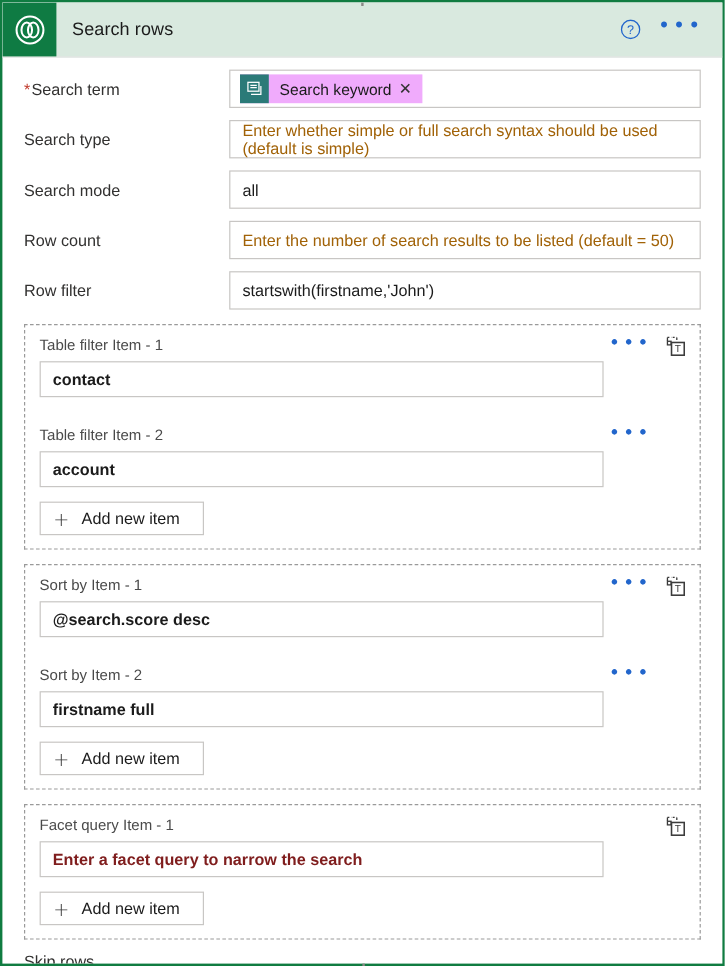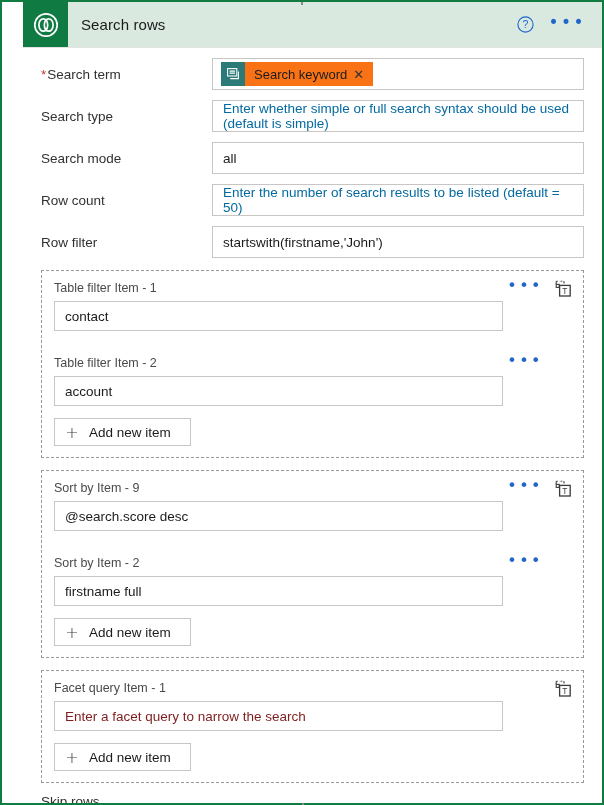--- a/index.html
+++ b/index.html
@@ -13,21 +13,20 @@
   }
 
   #card {
     position: relative;
     width: 604px;
     height: 805px;
     box-sizing: border-box;
     background: #ffffff;
     border: 2px solid #107c41;
     overflow: hidden;
-    padding-left: 21px;
   }
 
   
   .header {
     height: 45px;
     background: #d9e9df;
     display: flex;
     align-items: center;
     border-bottom: 1px solid #e4e4e4;
   }
@@ -104,37 +103,37 @@
     border: 1px solid #c8c6c4;
     background: #ffffff;
     height: 28px;
     display: flex;
     align-items: center;
     padding: 0 10px;
     font-size: 13.5px;
     color: #1b1b1b;
     box-sizing: border-box;
   }
-  .textbox.ph { color: #0369a1; }
+  .textbox.ph { color: #a16207; }
   .textbox.tall { height: 32px; }
 
   
   .chipbox {
     border: 1px solid #c8c6c4;
     background: #ffffff;
     height: 32px;
     display: flex;
     align-items: center;
     padding: 0 4px;
     box-sizing: border-box;
   }
   .chip {
     display: flex;
     align-items: center;
-    background: #f97316;
+    background: #f0abfc;
     height: 24px;
     margin-left: 4px;
   }
   .chip-icon {
     width: 24px;
     height: 24px;
     background: #2b7a78;
     display: flex;
     align-items: center;
     justify-content: center;
@@ -196,20 +195,21 @@
     height: 30px;
     display: flex;
     align-items: center;
     padding: 0 10px;
     margin-top: 4px;
     margin-right: 68px;
     font-size: 13.5px;
     color: #1b1b1b;
     box-sizing: border-box;
     background: #fff;
+    font-weight: bold;
   }
   .sec-input.ph { color: #7f1d1d; }
 
   .add-btn {
     margin-top: 12px;
     width: 137px;
     height: 28px;
     border: 1px solid #c8c6c4;
     background: #ffffff;
     display: flex;
@@ -358,21 +358,21 @@
 
       <div class="add-btn">
         <span class="plus">+</span>
         <span>Add new item</span>
       </div>
     </div>
 
     <div class="section">
       <div class="sec-item">
         <div class="sec-head">
-          <div class="item-label">Sort by Item - 9</div>
+          <div class="item-label">Sort by Item - 1</div>
           <div class="ell">•••</div>
           <div class="trash-slot">
             <svg width="16" height="17" viewBox="0 0 16 17" aria-hidden="true">
               <g fill="none" stroke="#3b3b3b" stroke-width="1.1">
                 <path d="M1.2 1.2 h3.2 M5.6 1.2 h3.2" stroke-dasharray="1.6 1.4"></path>
                 <path d="M1.2 1.2 v3.0 M9.0 1.2 v2.2"></path>
                 <rect x="1.2" y="4.4" width="3.0" height="3.0"></rect>
               </g>
               <rect x="4.6" y="5.4" width="10.6" height="10.6" fill="#ffffff" stroke="#3b3b3b" stroke-width="1.3"></rect>
               <text x="9.9" y="13.6" text-anchor="middle" font-size="8.4" font-family="Liberation Sans, sans-serif" fill="#3b3b3b">T</text>

